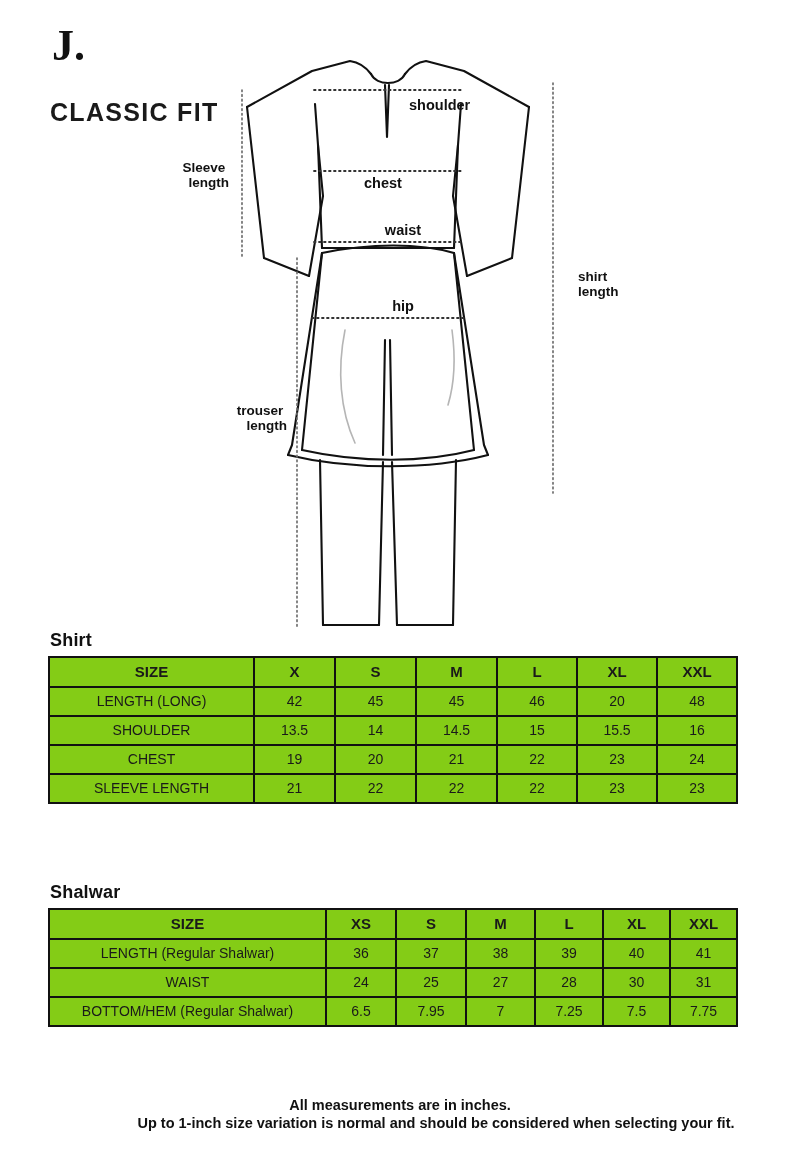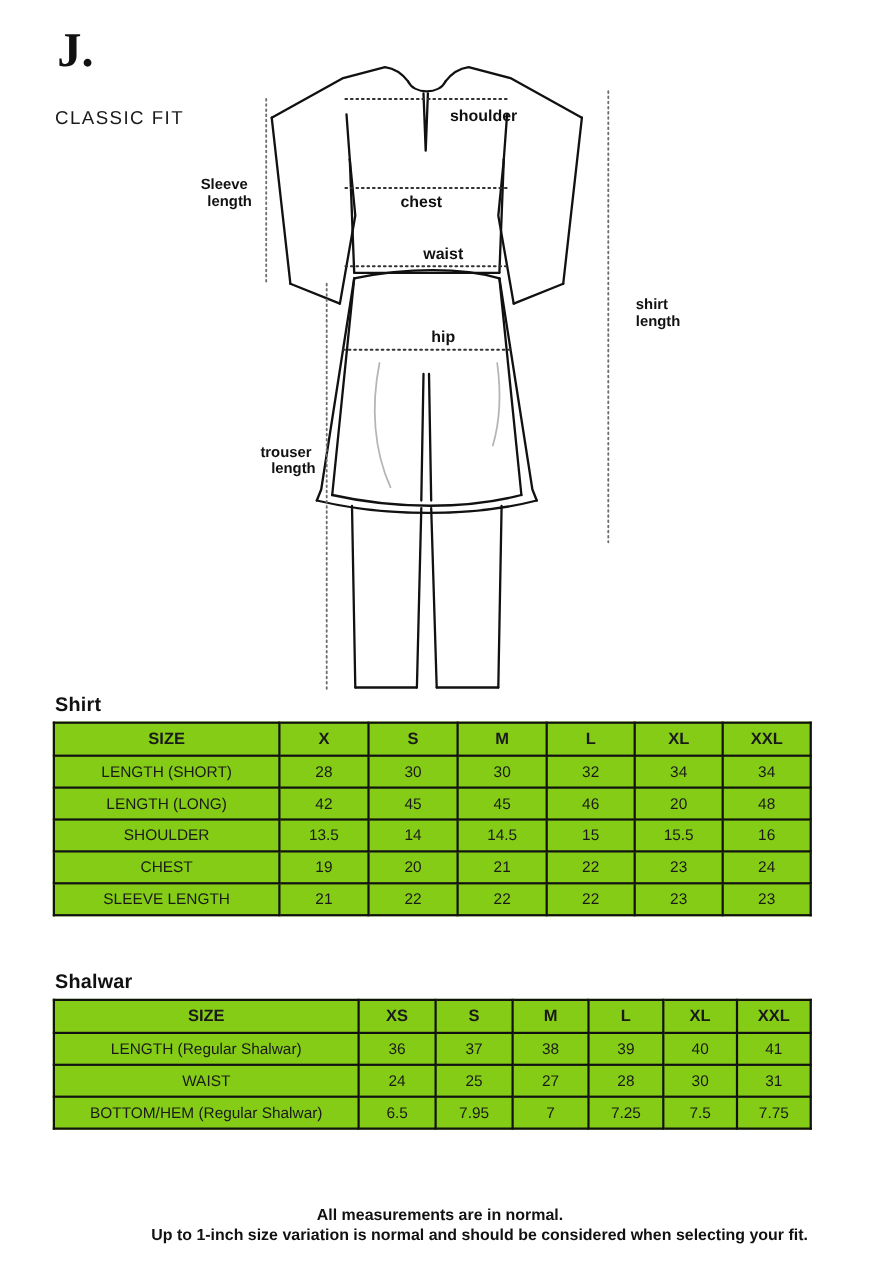--- a/index.html
+++ b/index.html
@@ -26,23 +26,23 @@
     font-size: 44px;
     font-weight: 700;
     letter-spacing: 0px;
     line-height: 1;
     color: #111111;
   }
   #fit-title {
     position: absolute;
     left: 50px;
     top: 98px;
-    font-size: 17px;
+    font-size: 25px;
     letter-spacing: 1.3px;
-    font-weight: 400;
+    font-weight: 700;
     color: #1a1a1a;
   }
 
   
   #illustration {
     position: absolute;
     left: 0;
     top: 0;
     width: 800px;
     height: 648px;
@@ -226,29 +226,20 @@
       <th>X</th>
       <th>S</th>
       <th>M</th>
       <th>L</th>
       <th>XL</th>
       <th>XXL</th>
     </tr>
   </thead>
   <tbody>
     <tr>
-      <td class="rowlabel">LENGTH (SHORT)</td>
-      <td>28</td>
-      <td>30</td>
-      <td>30</td>
-      <td>32</td>
-      <td>34</td>
-      <td>34</td>
-    </tr>
-    <tr>
       <td class="rowlabel">LENGTH (LONG)</td>
       <td>42</td>
       <td>45</td>
       <td>45</td>
       <td>46</td>
       <td>20</td>
       <td>48</td>
     </tr>
     <tr>
       <td class="rowlabel">SHOULDER</td>
@@ -326,14 +317,14 @@
       <td>6.5</td>
       <td>7.95</td>
       <td>7</td>
       <td>7.25</td>
       <td>7.5</td>
       <td>7.75</td>
     </tr>
   </tbody>
 </table>
 
-<div class="footnote" id="footnote-1">All measurements are in normal.</div>
+<div class="footnote" id="footnote-1">All measurements are in inches.</div>
 <div class="footnote" id="footnote-2">Up to 1-inch size variation is normal and should be considered when selecting your fit.</div>
 
 </body></html>

